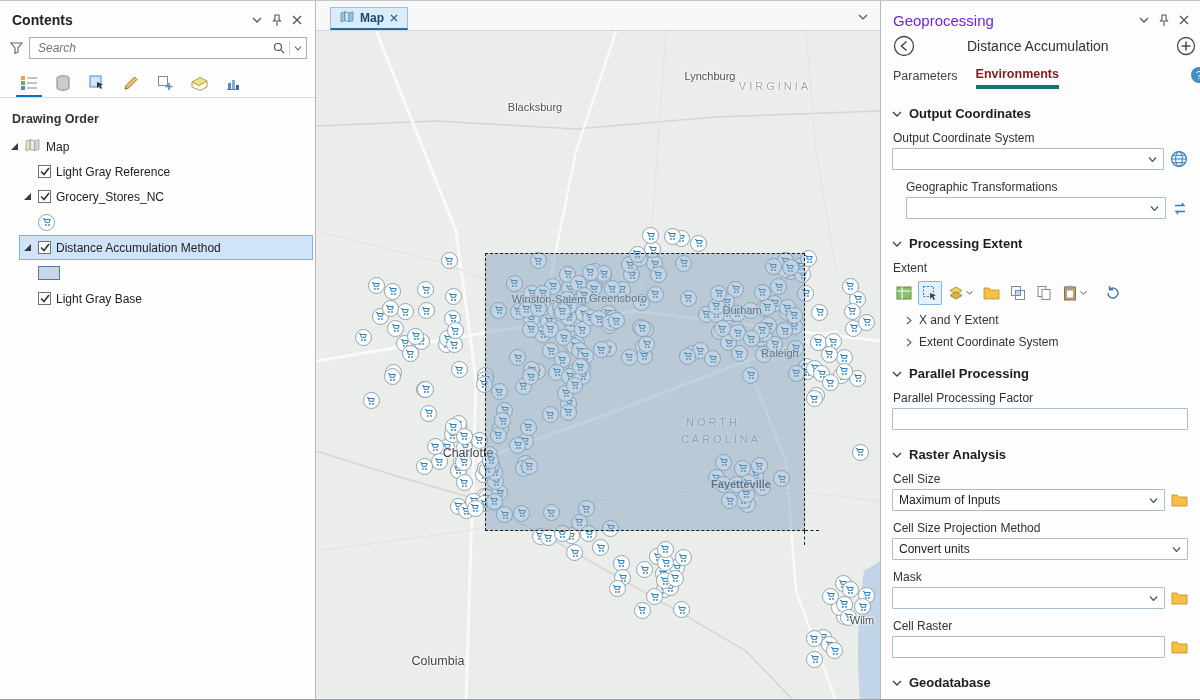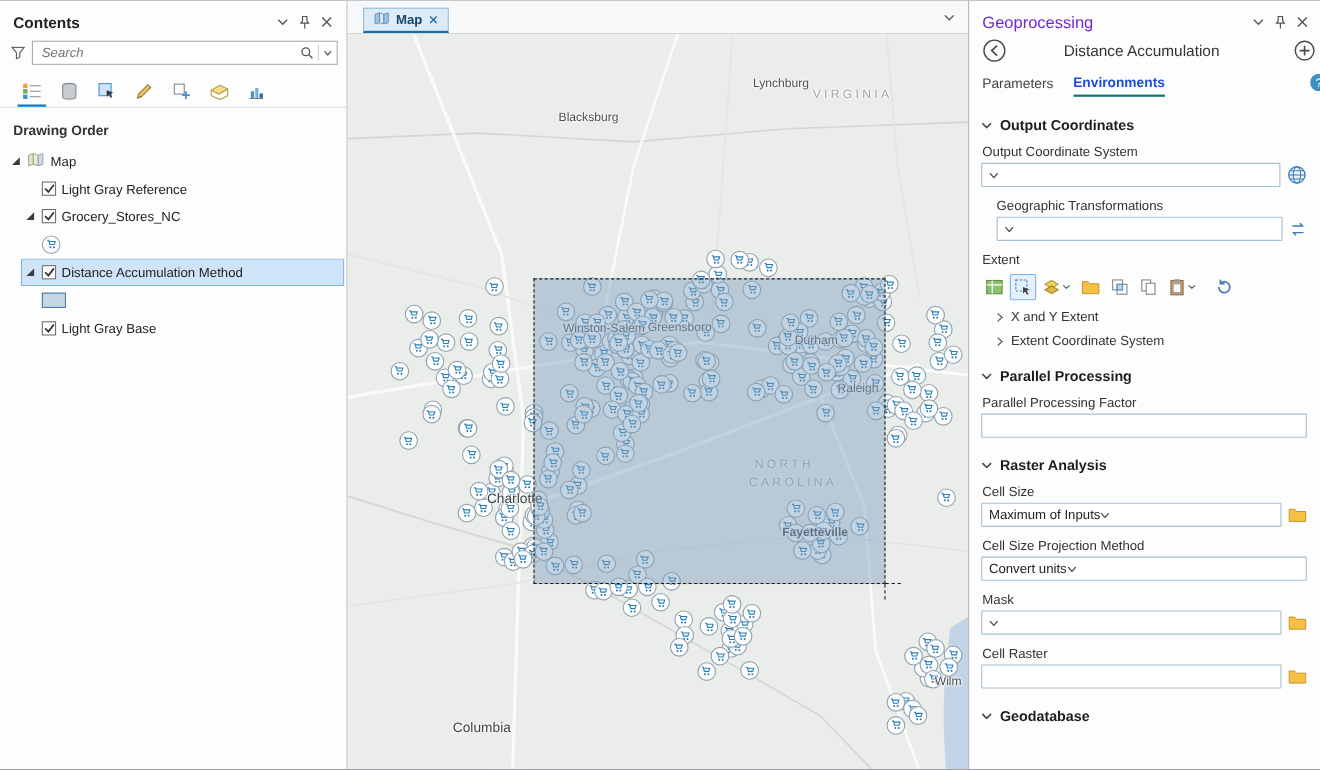--- a/index.html
+++ b/index.html
@@ -47,27 +47,27 @@
   .extent-handle-v { position:absolute; right:-1px; bottom:-15px; height:14px; border-left:1px dashed #1c1c1c; }
 
   
   .gp-panel { width:320px; background:#fdfdfd; border-left:1px solid #b4b9bd; display:flex; flex-direction:column; padding-top:8px; overflow:hidden; position:relative; }
   .gp-header { display:flex; align-items:center; padding:2px 6px 2px 12px; }
   .gp-title { font-size:15px; font-weight:500; color:#6d28d9; flex:1; }
   .gp-toolrow { display:flex; align-items:center; padding:4px 4px 4px 12px; }
   .gp-tool-title { font-size:14px; color:#333; margin-left:52px; flex:1; }
   .gp-tabs { display:flex; align-items:center; gap:18px; padding:6px 0 0 12px; position:relative; height:28px; }
   .gp-tab { font-size:12.5px; color:#444; padding-bottom:4px; cursor:default; }
-  .gp-tab.active { color:#1d4ed8; border-bottom:2px solid #0f766e; font-weight:600; }
+  .gp-tab.active { color:#7f1d1d; border-bottom:4px solid #0f766e; font-weight:600; }
   .gp-help { position:absolute; right:-7px; top:6px; }
   .gp-body { flex:1; padding:0 12px 0 11px; overflow:hidden; }
   .gp-sec { display:flex; align-items:center; gap:7px; margin-top:17px; font-size:13px; font-weight:700; color:#1d1d1d; }
   .gp-label { font-size:12px; color:#333; margin:10px 0 3px 1px; }
   .gp-row { display:flex; align-items:center; gap:6px; }
-  .gp-select, .gp-input { flex:1; height:22px; border:1px solid #a8bfd0; background:#fff; display:flex; align-items:center; justify-content:flex-start; padding:0 6px; font-size:12px; color:#222; border-radius:1px; }
+  .gp-select, .gp-input { flex:1; height:22px; border:1px solid #a8bfd0; background:#fff; display:flex; align-items:center; justify-content:space-between; padding:0 6px; font-size:12px; color:#222; border-radius:1px; }
   .gp-input input { border:none; outline:none; width:100%; font-size:12px; font-family:inherit; background:transparent; }
   .indent { margin-left:14px; }
   .gp-subrow { display:flex; align-items:center; gap:7px; margin:8px 0 0 14px; font-size:12px; color:#333; }
   .ext-toolbar { display:flex; align-items:center; gap:2px; margin-top:6px; }
   .ext-btn { height:24px; padding:2px 3px; display:flex; align-items:center; gap:2px; border:1px solid transparent; border-radius:2px; }
   .ext-btn.sel { border-color:#7fb2e5; background:#e4f0fb; }
   .icon-btn { display:flex; align-items:center; justify-content:center; flex:none; }
 </style>
 </head>
 <body>
@@ -2499,20 +2499,26 @@
               <path d="M1 .5l3.5 4L8 .5" fill="none" stroke="#555" stroke-width="1.2"></path>
             </svg>
           </div>
         <span class="icon-btn">
             <svg width="16" height="13" viewBox="0 0 16 13">
               <path d="M3 3.5h9L9.8 1M13 9.5H4l2.2 2.5" fill="none" stroke="#3a7ab8" stroke-width="1.3"></path>
             </svg>
           </span>
       </div>
 
+      <div class="gp-sec">
+        <svg width="10" height="6">
+            <path d="M1 1l4 4 4-4" fill="none" stroke="#444" stroke-width="1.4"></path>
+          </svg>
+        <span>Processing Extent</span>
+      </div>
       <div class="gp-label">Extent</div>
       <div class="ext-toolbar">
         <span class="ext-btn">
             <svg width="16" height="16">
               <rect x="1" y="2" width="14" height="12" fill="#8fbf70" stroke="#5d8f42"></rect>
               <path d="M1 6h14M6 2v12" stroke="#fff"></path>
             </svg>
           </span>
         <span class="ext-btn sel">
             <svg width="16" height="16">

